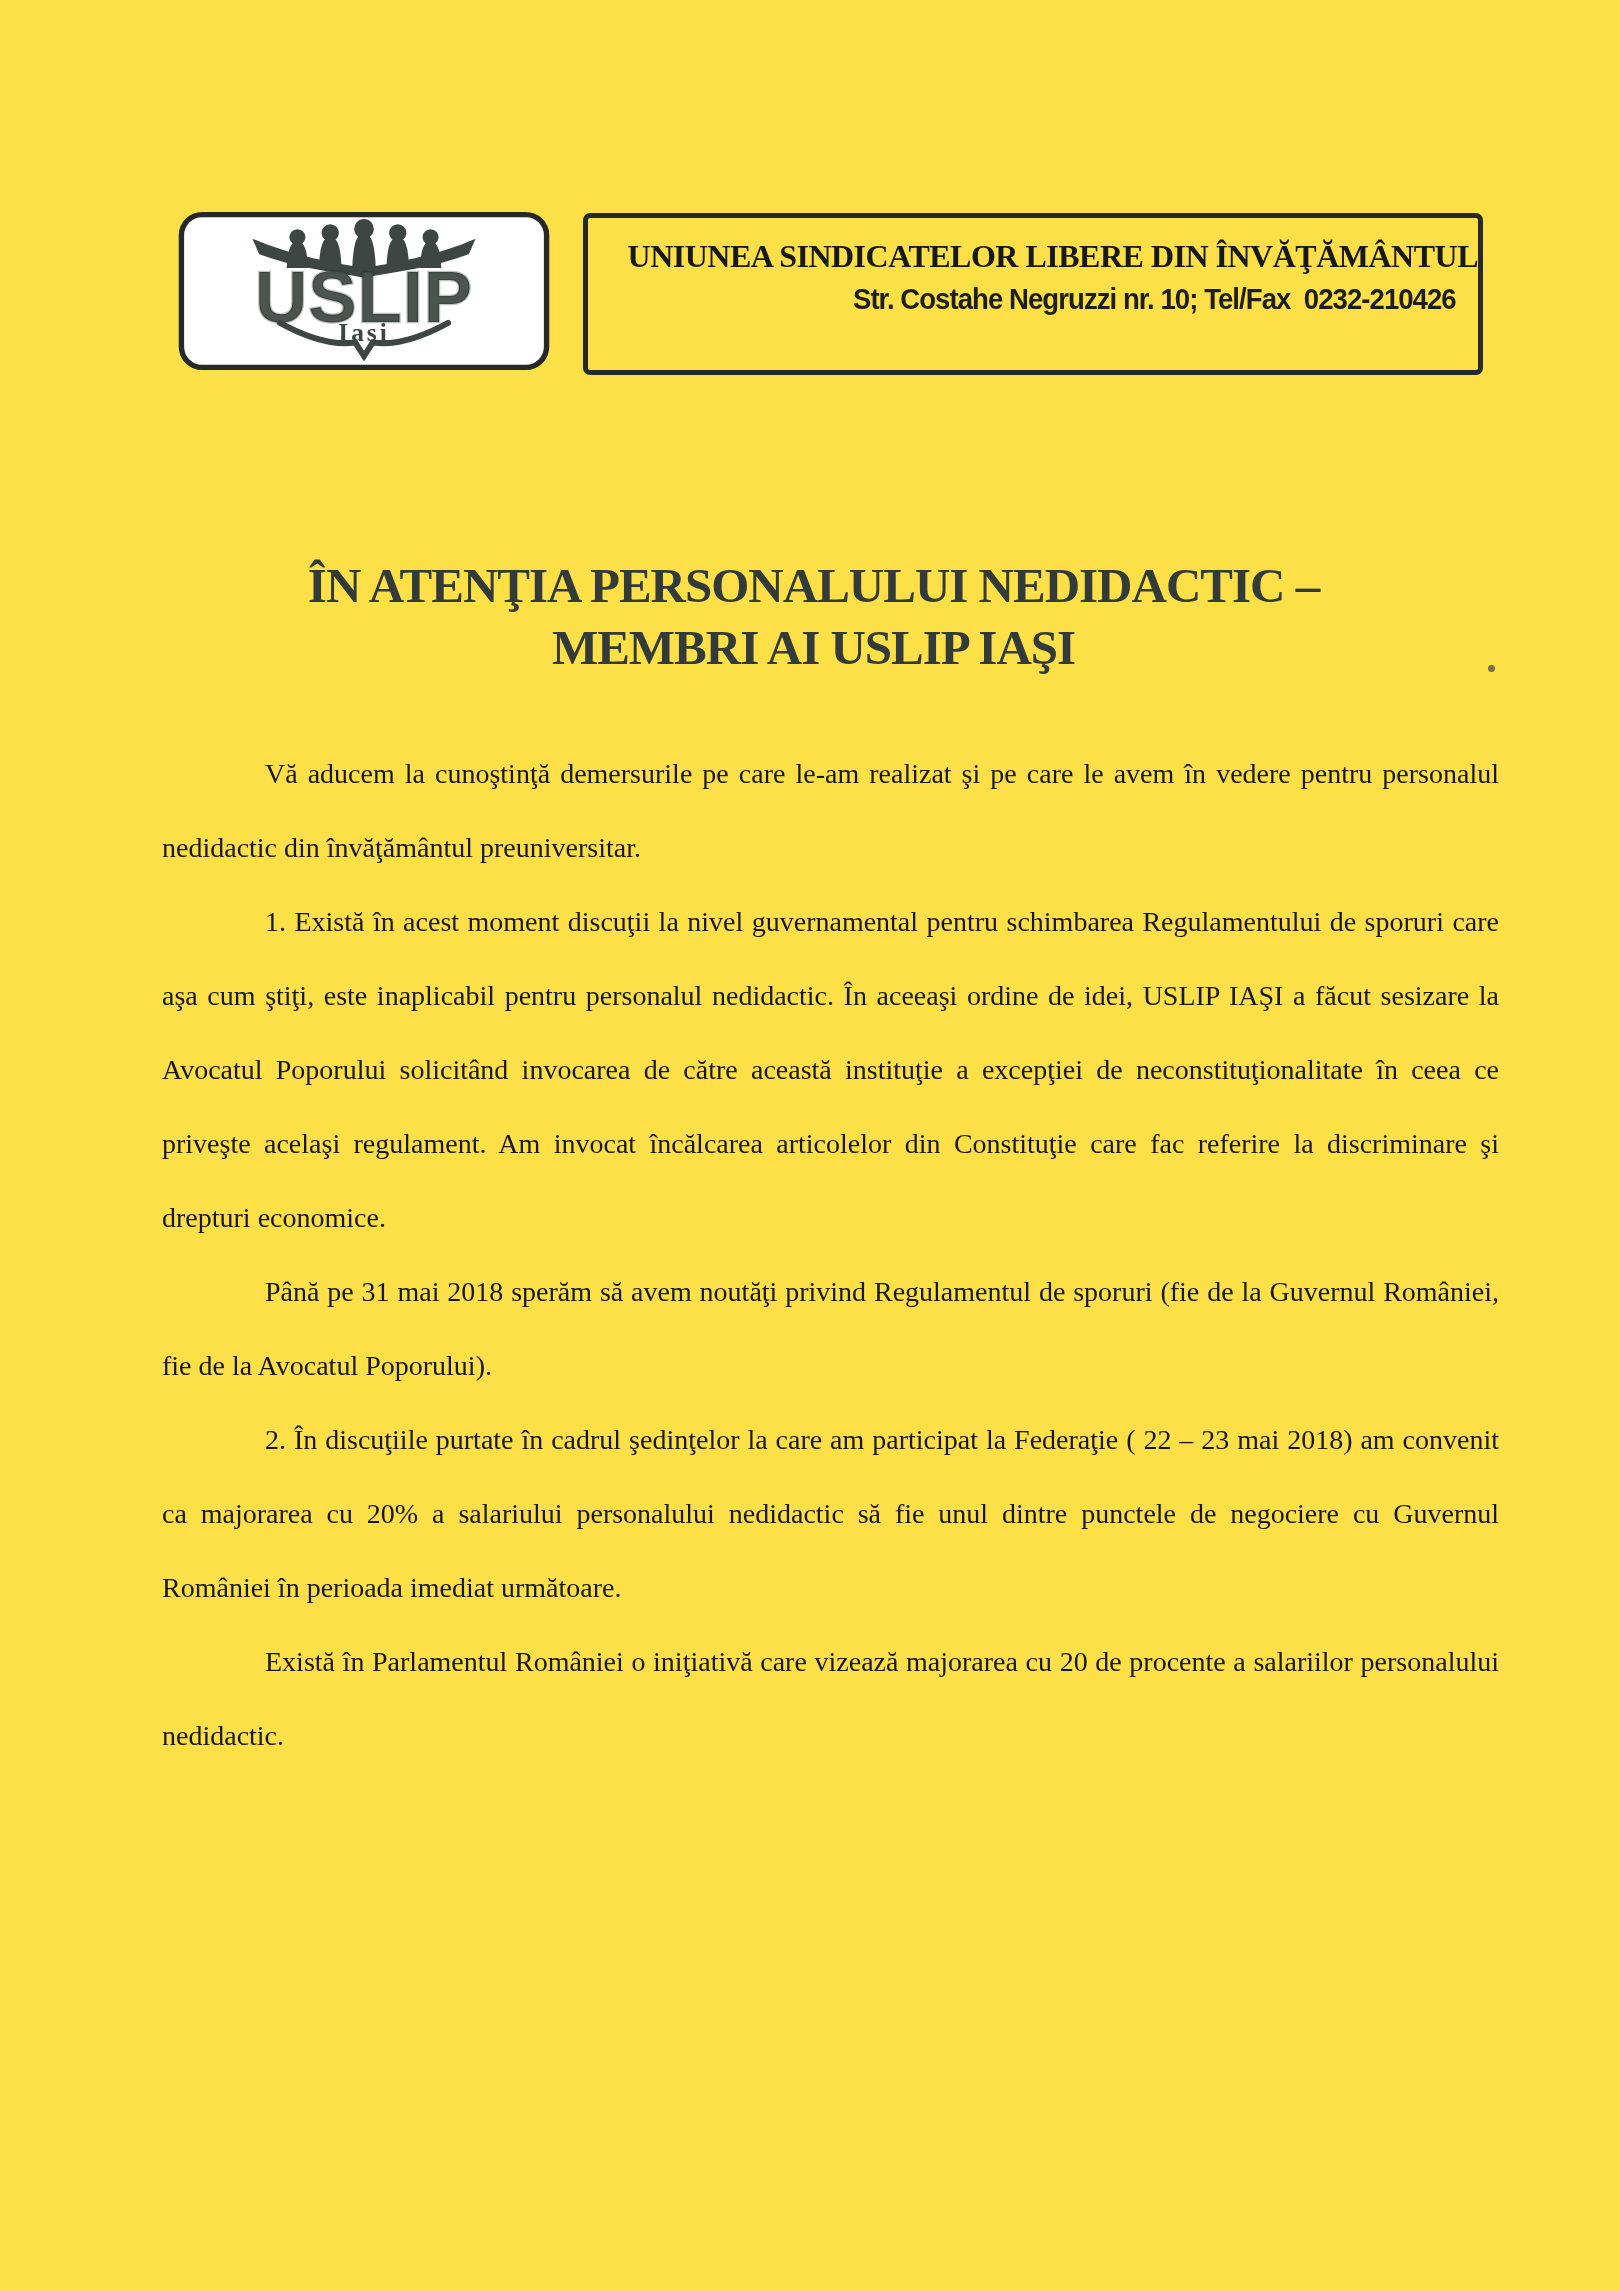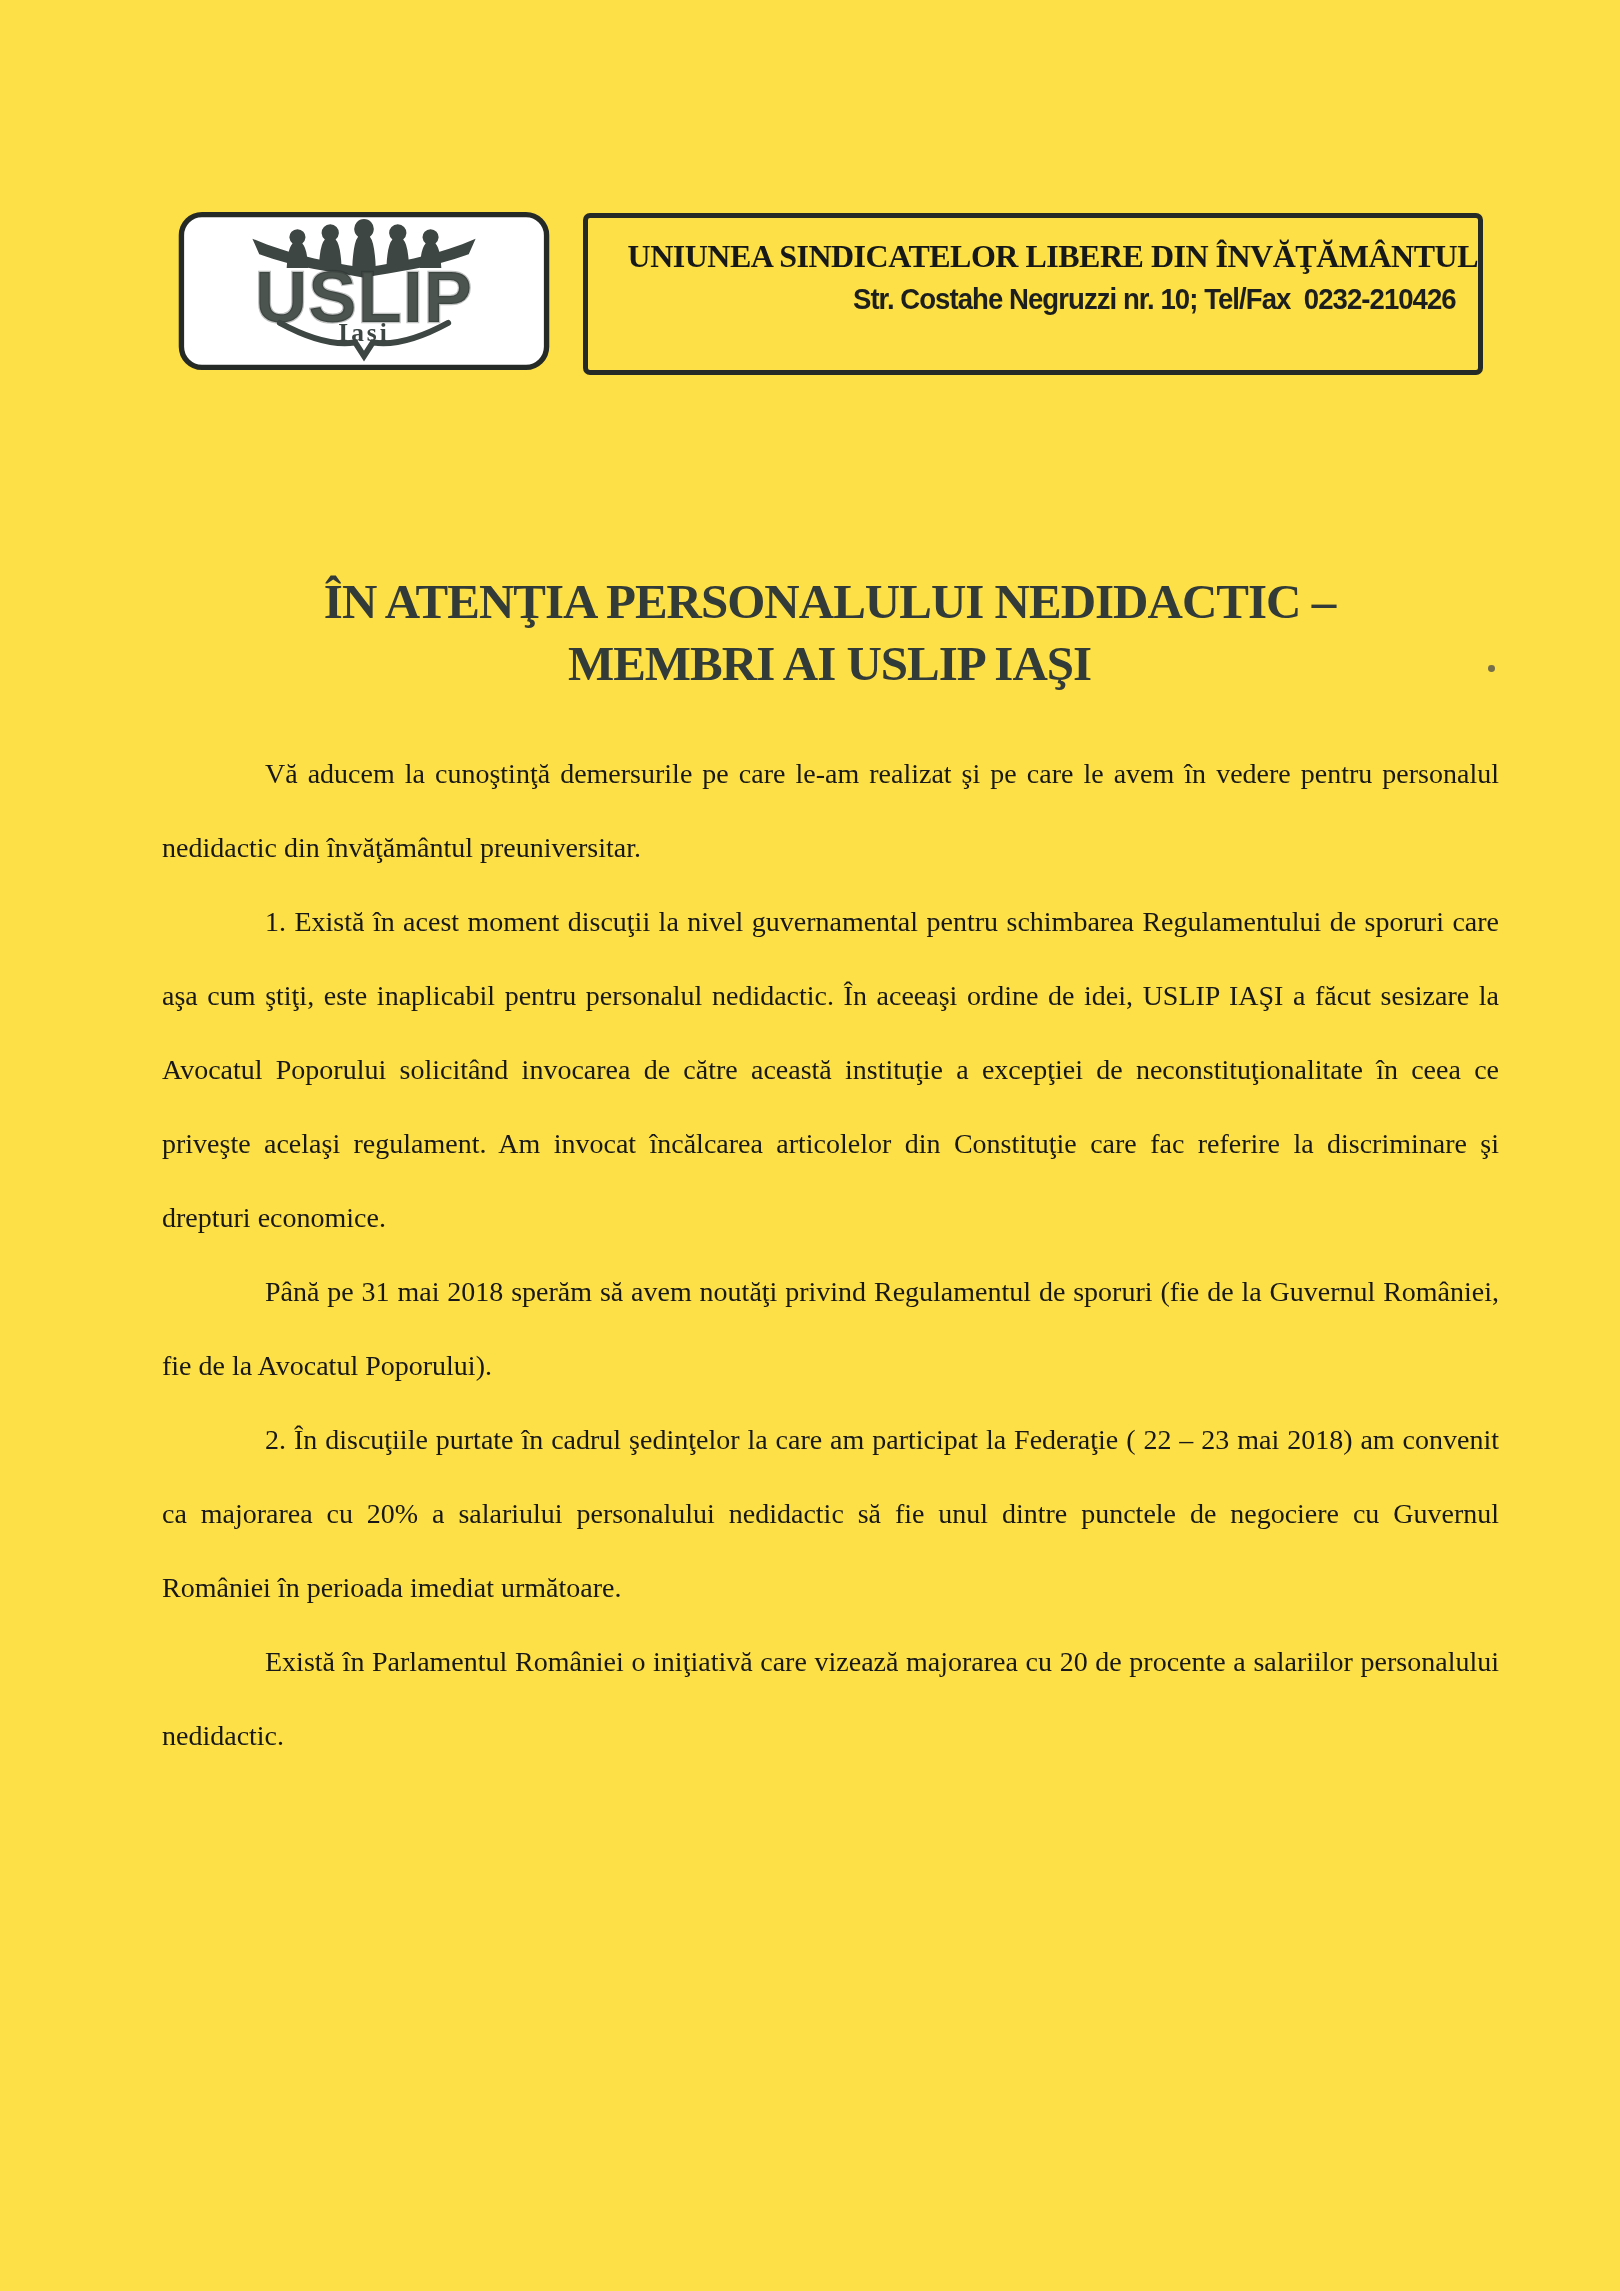--- a/index.html
+++ b/index.html
@@ -61,21 +61,21 @@
     font-weight: bold;
     color: #1a1a1a;
   }
   .ref-num { margin-left: 29px; }
 
   
   .title {
     position: absolute;
     left: 145px; top: 555px;
     width: 1337px;
-    margin: 16px;
+    margin: 0;
     text-align: center;
     font-size: 49px;
     font-weight: bold;
     line-height: 62px;
     letter-spacing: -1px;
     color: #333b38;
   }
   .title-line { display: block; }
 
   

